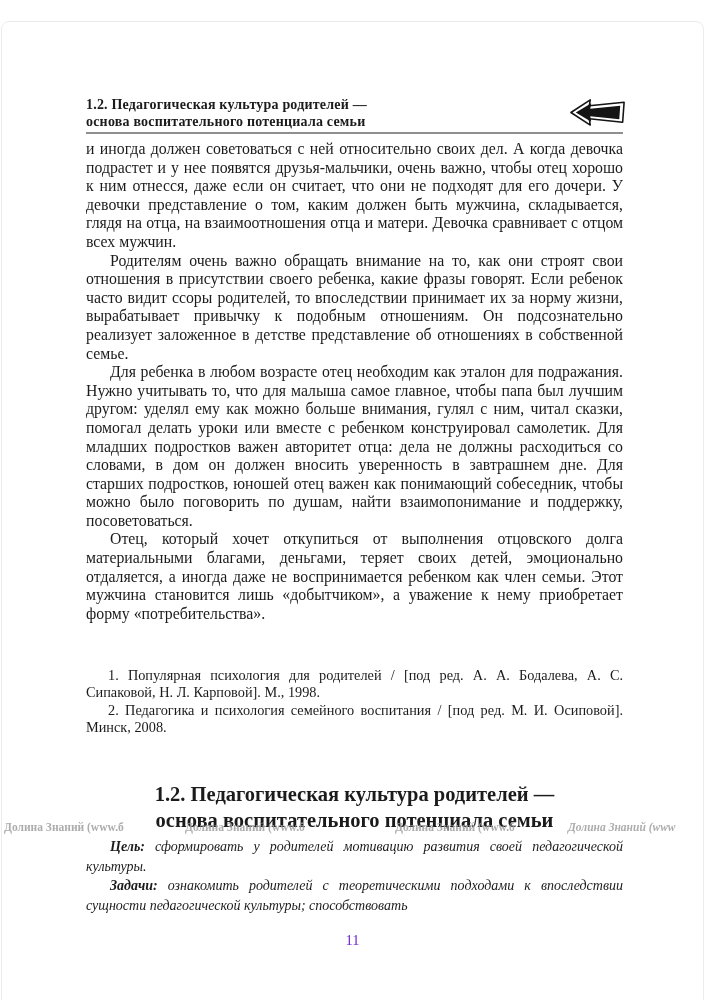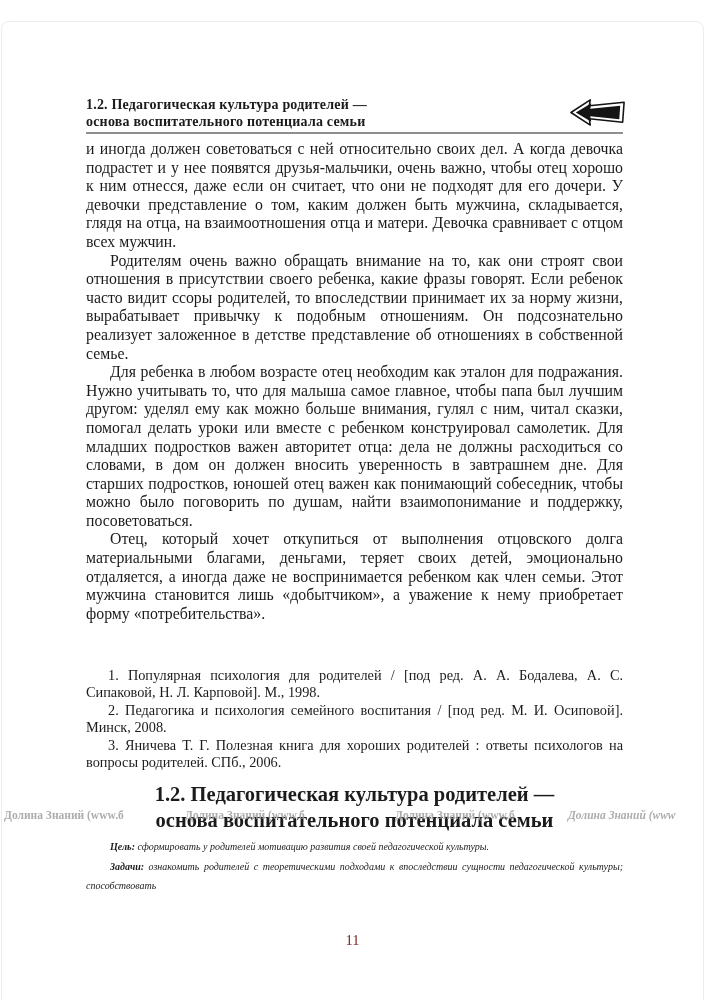--- a/index.html
+++ b/index.html
@@ -34,44 +34,44 @@
     text-align:center;font-weight:bold;font-size:15.5px;
   }
   .lit-list{
     position:absolute;top:647px;left:86px;width:537px;
     font-size:14.3px;line-height:17.4px;text-align:justify;
   }
   .lit-list p{margin:0;text-indent:22px;}
   
   .watermarks{position:absolute;top:789px;left:0;width:705px;height:16px;z-index:3;}
   .wm{
-    position:absolute;top:0;white-space:nowrap;
+    position:absolute;top:12px;white-space:nowrap;
     font-family:"Liberation Serif","DejaVu Serif",serif;
     font-size:11.5px;font-weight:bold;color:#9e9e9e;opacity:.85;
   }
   .wm1{left:4px;}
   .wm2{left:185px;}
   .wm3{left:395px;}
   .wm4{left:568px;font-style:italic;}
   
   .section-heading{
     position:absolute;top:761px;left:86px;width:537px;z-index:2;
     text-align:center;font-weight:bold;font-size:20.5px;line-height:26px;
   }
   
   .goal-block{
     position:absolute;top:817px;left:86px;width:537px;
-    font-style:italic;font-size:10px;line-height:19.6px;text-align:justify;
+    font-style:italic;font-size:14px;line-height:19.6px;text-align:justify;
   }
   .goal-block p{margin:0;text-indent:24px;}
   .goal-block .lbl{font-weight:bold;}
   
   .page-number{
     position:absolute;top:912px;left:0;width:705px;
-    text-align:center;font-size:14.5px;color:#7f1d1d;
+    text-align:center;font-size:14.5px;color:#6d28d9;
   }
 </style>
 </head>
 <body>
 
 <div class="page">
   <div class="page-frame"></div>
 
   <div class="running-header">
     <div class="rh-text">
@@ -90,21 +90,20 @@
   <div class="body-text">
     <p class="no-indent">и иногда должен советоваться с ней относительно своих дел. А когда девочка подрастет и у нее появятся друзья-мальчики, очень важно, чтобы отец хорошо к ним отнесся, даже если он считает, что они не подходят для его дочери. У девочки представление о том, каким должен быть мужчина, складывается, глядя на отца, на взаимоотношения отца и матери. Девочка сравнивает с отцом всех мужчин.</p>
     <p>Родителям очень важно обращать внимание на то, как они строят свои отношения в присутствии своего ребенка, какие фразы говорят. Если ребенок часто видит ссоры родителей, то впоследствии принимает их за норму жизни, вырабатывает привычку к подобным отношениям. Он подсознательно реализует заложенное в детстве представление об отношениях в собственной семье.</p>
     <p>Для ребенка в любом возрасте отец необходим как эталон для подражания. Нужно учитывать то, что для малыша самое главное, чтобы папа был лучшим другом: уделял ему как можно больше внимания, гулял с ним, читал сказки, помогал делать уроки или вместе с ребенком конструировал самолетик. Для младших подростков важен авторитет отца: дела не должны расходиться со словами, в дом он должен вносить уверенность в завтрашнем дне. Для старших подростков, юношей отец важен как понимающий собеседник, чтобы можно было поговорить по душам, найти взаимопонимание и поддержку, посоветоваться.</p>
     <p>Отец, который хочет откупиться от выполнения отцовского долга материальными благами, деньгами, теряет своих детей, эмоционально отдаляется, а иногда даже не воспринимается ребенком как член семьи. Этот мужчина становится лишь «добытчиком», а уважение к нему приобретает форму «потребительства».</p>
   </div>
 
   <div class="lit-list">
     <p>1. Популярная психология для родителей / [под ред. А. А. Бодалева, А. С. Сипаковой, Н. Л. Карповой]. М., 1998.</p>
     <p>2. Педагогика и психология семейного воспитания / [под ред. М. И. Осиповой]. Минск, 2008.</p>
-    <p>3. Яничева Т. Г. Полезная книга для хороших родителей : ответы психологов на вопросы родителей. СПб., 2006.</p>
   </div>
 
   <div class="watermarks">
     <span class="wm wm1">Долина Знаний (www.б</span>
     <span class="wm wm2">Долина Знаний (www.б</span>
     <span class="wm wm3">Долина Знаний (www.б</span>
     <span class="wm wm4">Долина Знаний (www</span>
   </div>
 
   <div class="section-heading">

